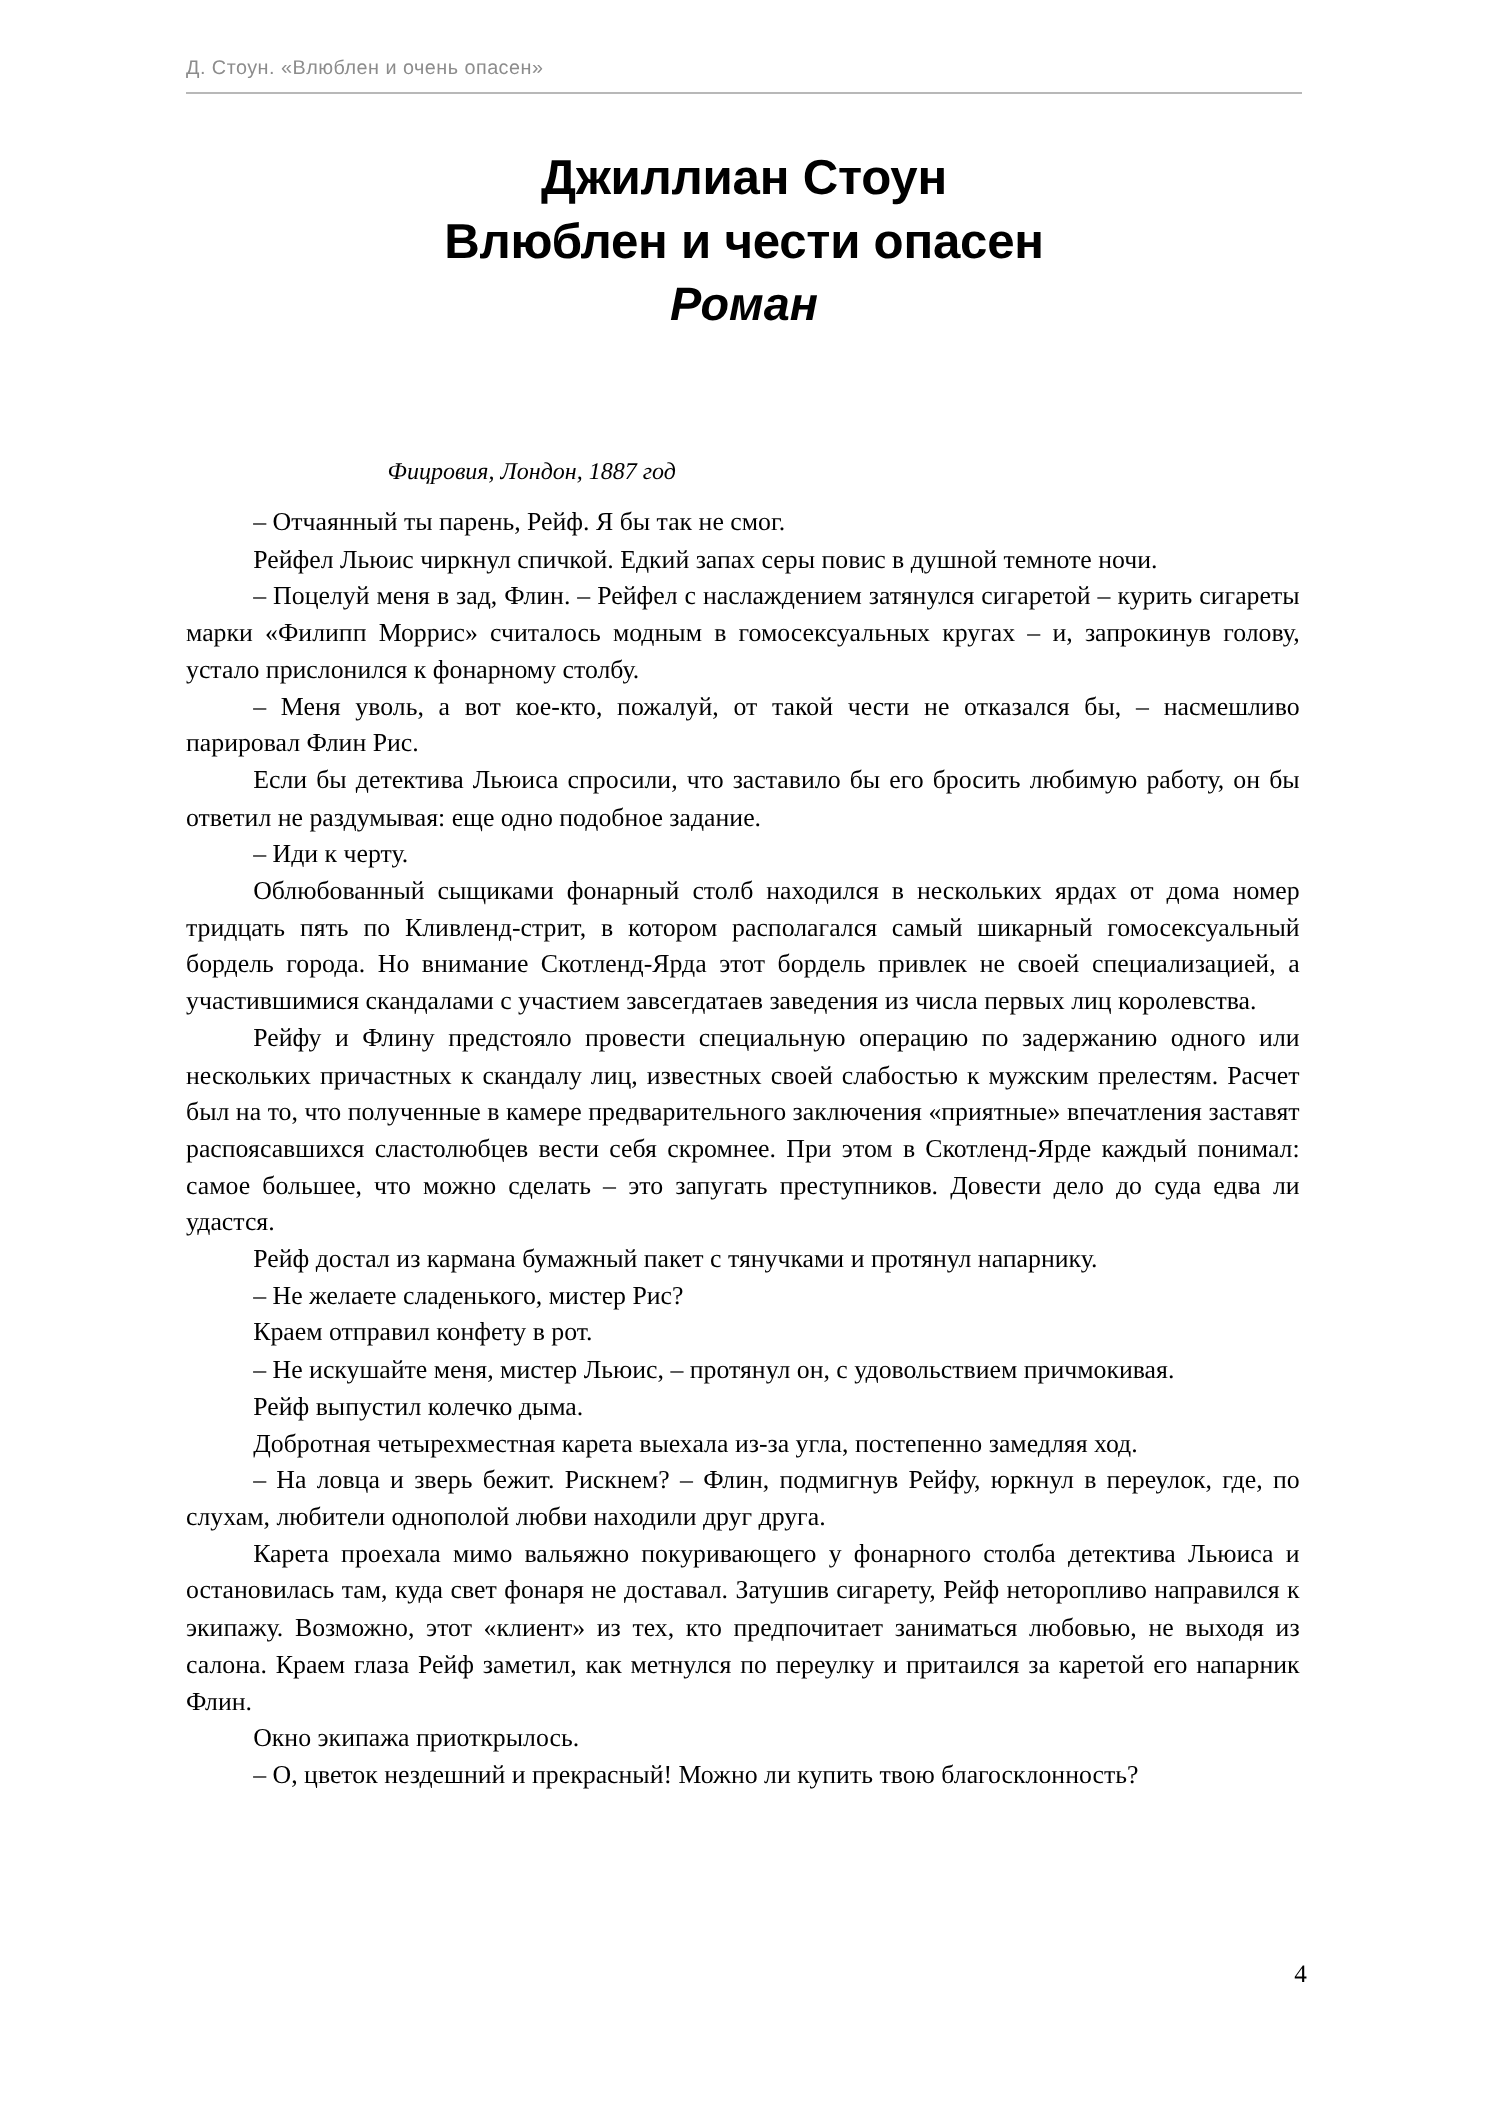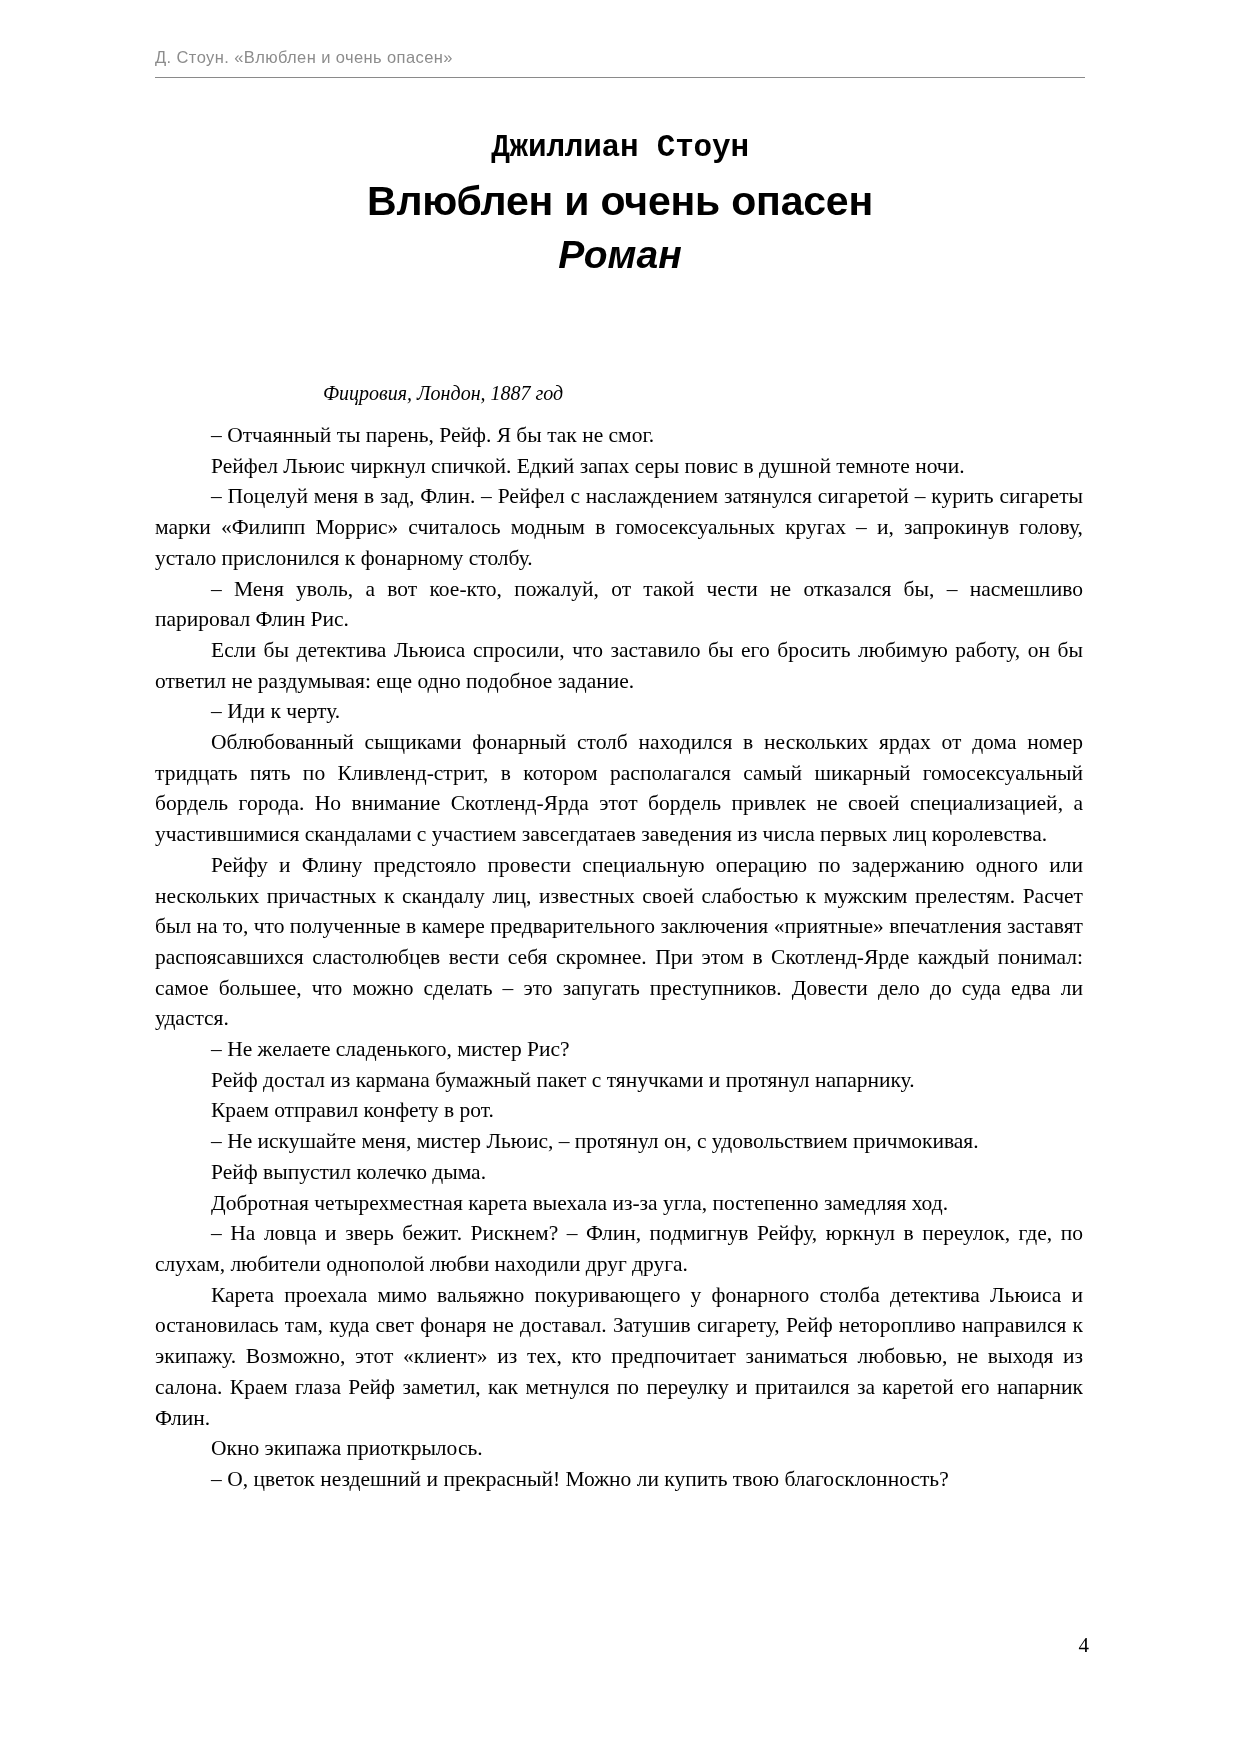--- a/index.html
+++ b/index.html
@@ -41,23 +41,23 @@
 
   
   .title-block {
     position: absolute;
     left: 155px;
     top: 122px;
     width: 930px;
     text-align: center;
   }
   .book-author {
-    font-family: Liberation Mono, monospace;
+    font-family: Liberation Sans, sans-serif;
     font-weight: bold;
-    font-size: 31px;
+    font-size: 41px;
     line-height: 52px;
     color: #000;
     letter-spacing: -0.2px;
   }
   .book-title {
     font-family: "Liberation Sans", sans-serif;
     font-weight: bold;
     font-size: 41px;
     line-height: 54px;
     color: #000;
@@ -125,36 +125,36 @@
 
 <div class="page">
 
   <div class="running-header">
     <span class="rh-text">Д.  Стоун.  «Влюблен и очень опасен»</span>
     <span class="rh-rule"></span>
   </div>
 
   <div class="title-block">
     <div class="book-author">Джиллиан Стоун</div>
-    <div class="book-title">Влюблен и очень опасен</div>
+    <div class="book-title">Влюблен и чести опасен</div>
     <div class="book-subtitle">Роман</div>
   </div>
 
   <div class="body-block">
     <div class="epigraph">Фицровия, Лондон, 1887 год</div>
     <p class="para">– Отчаянный ты парень, Рейф. Я бы так не смог.</p>
     <p class="para">Рейфел Льюис чиркнул спичкой. Едкий запах серы повис в душной темноте ночи.</p>
     <p class="para">– Поцелуй меня в зад, Флин. – Рейфел с наслаждением затянулся сигаретой – курить сигареты марки «Филипп Моррис» считалось модным в гомосексуальных кругах – и, запрокинув голову, устало прислонился к фонарному столбу.</p>
     <p class="para">– Меня уволь, а вот кое-кто, пожалуй, от такой чести не отказался бы, – насмешливо парировал Флин Рис.</p>
     <p class="para">Если бы детектива Льюиса спросили, что заставило бы его бросить любимую работу, он бы ответил не раздумывая: еще одно подобное задание.</p>
     <p class="para nojust">– Иди к черту.</p>
     <p class="para">Облюбованный сыщиками фонарный столб находился в нескольких ярдах от дома номер тридцать пять по Кливленд-стрит, в котором располагался самый шикарный гомосексуальный бордель города. Но внимание Скотленд-Ярда этот бордель привлек не своей специализацией, а участившимися скандалами с участием завсегдатаев заведения из числа первых лиц королевства.</p>
     <p class="para">Рейфу и Флину предстояло провести специальную операцию по задержанию одного или нескольких причастных к скандалу лиц, известных своей слабостью к мужским прелестям. Расчет был на то, что полученные в камере предварительного заключения «приятные» впечатления заставят распоясавшихся сластолюбцев вести себя скромнее. При этом в Скотленд-Ярде каждый понимал: самое большее, что можно сделать – это запугать преступников. Довести дело до суда едва ли удастся.</p>
+    <p class="para nojust">Рейф достал из кармана бумажный пакет с тянучками и протянул напарнику.</p>
     <p class="para nojust">– Не желаете сладенького, мистер Рис?</p>
-    <p class="para nojust">Рейф достал из кармана бумажный пакет с тянучками и протянул напарнику.</p>
     <p class="para nojust">Краем отправил конфету в рот.</p>
     <p class="para nojust">– Не искушайте меня, мистер Льюис, – протянул он, с удовольствием причмокивая.</p>
     <p class="para nojust">Рейф выпустил колечко дыма.</p>
     <p class="para nojust">Добротная четырехместная карета выехала из-за угла, постепенно замедляя ход.</p>
     <p class="para">– На ловца и зверь бежит. Рискнем? – Флин, подмигнув Рейфу, юркнул в переулок, где, по слухам, любители однополой любви находили друг друга.</p>
     <p class="para">Карета проехала мимо вальяжно покуривающего у фонарного столба детектива Льюиса и остановилась там, куда свет фонаря не доставал. Затушив сигарету, Рейф неторопливо направился к экипажу. Возможно, этот «клиент» из тех, кто предпочитает заниматься любовью, не выходя из салона. Краем глаза Рейф заметил, как метнулся по переулку и притаился за каретой его напарник Флин.</p>
     <p class="para nojust">Окно экипажа приоткрылось.</p>
     <p class="para nojust">– О, цветок нездешний и прекрасный! Можно ли купить твою благосклонность?</p>
   </div>
 

